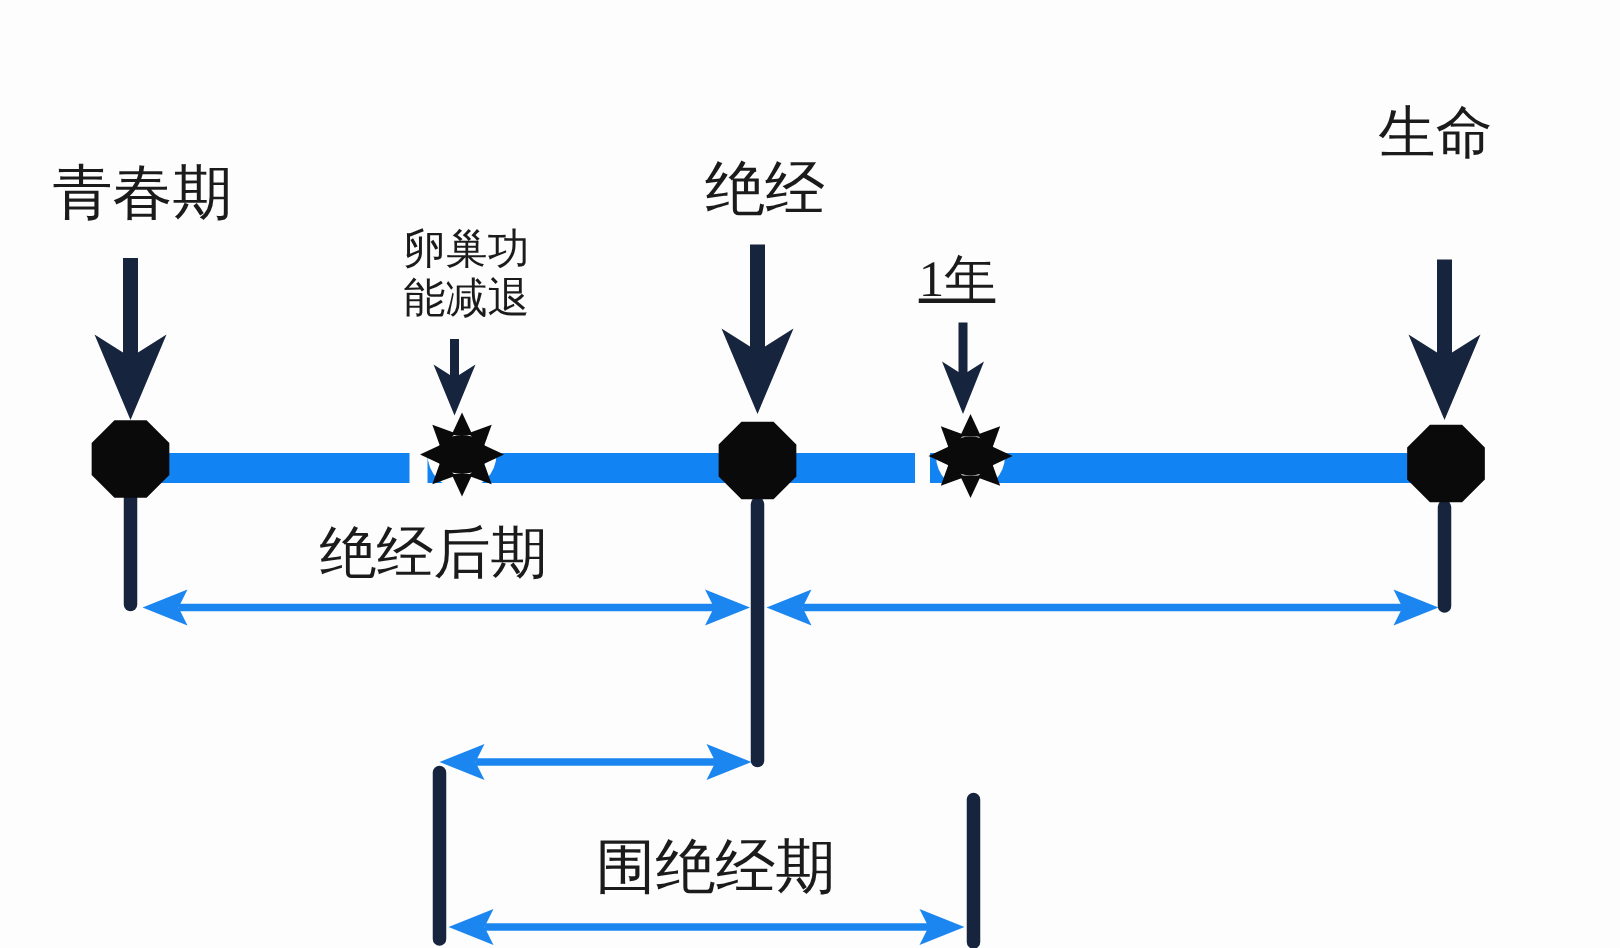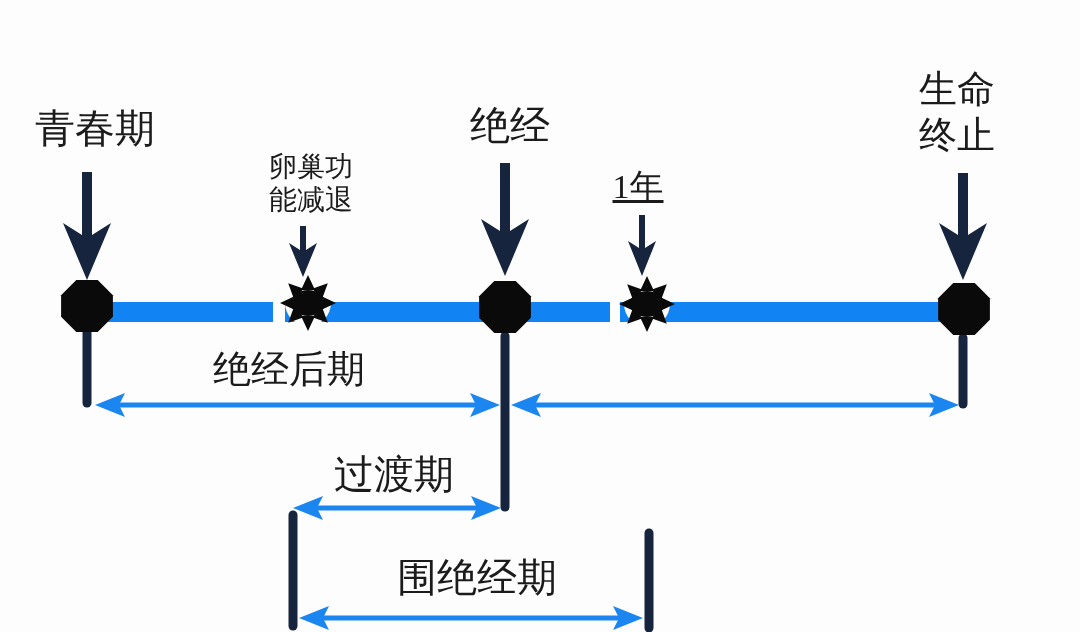--- a/index.html
+++ b/index.html
@@ -130,23 +130,21 @@
     <div>卵巢功</div>
     <div>能减退</div>
   </div>
 
   <div class="lbl fs40" style="left:510px; top:104px;">绝经</div>
 
   <div class="lbl fs34" style="left:638px; top:168px;">1年</div>
 
   <div class="lbl fs42 two-line" style="left:957px; top:66px;">
     <div>生命</div>
-    <div>终止</div>
   </div>
 
   <div class="lbl fs42" style="left:289px; top:349px;">绝经后期</div>
 
 
-  <div class="lbl fs40" style="left:394px; top:453px;">过渡期</div>
 
   <div class="lbl fs40" style="left:477px; top:556px;">围绝经期</div>
 
 </div>
 
 </body></html>

